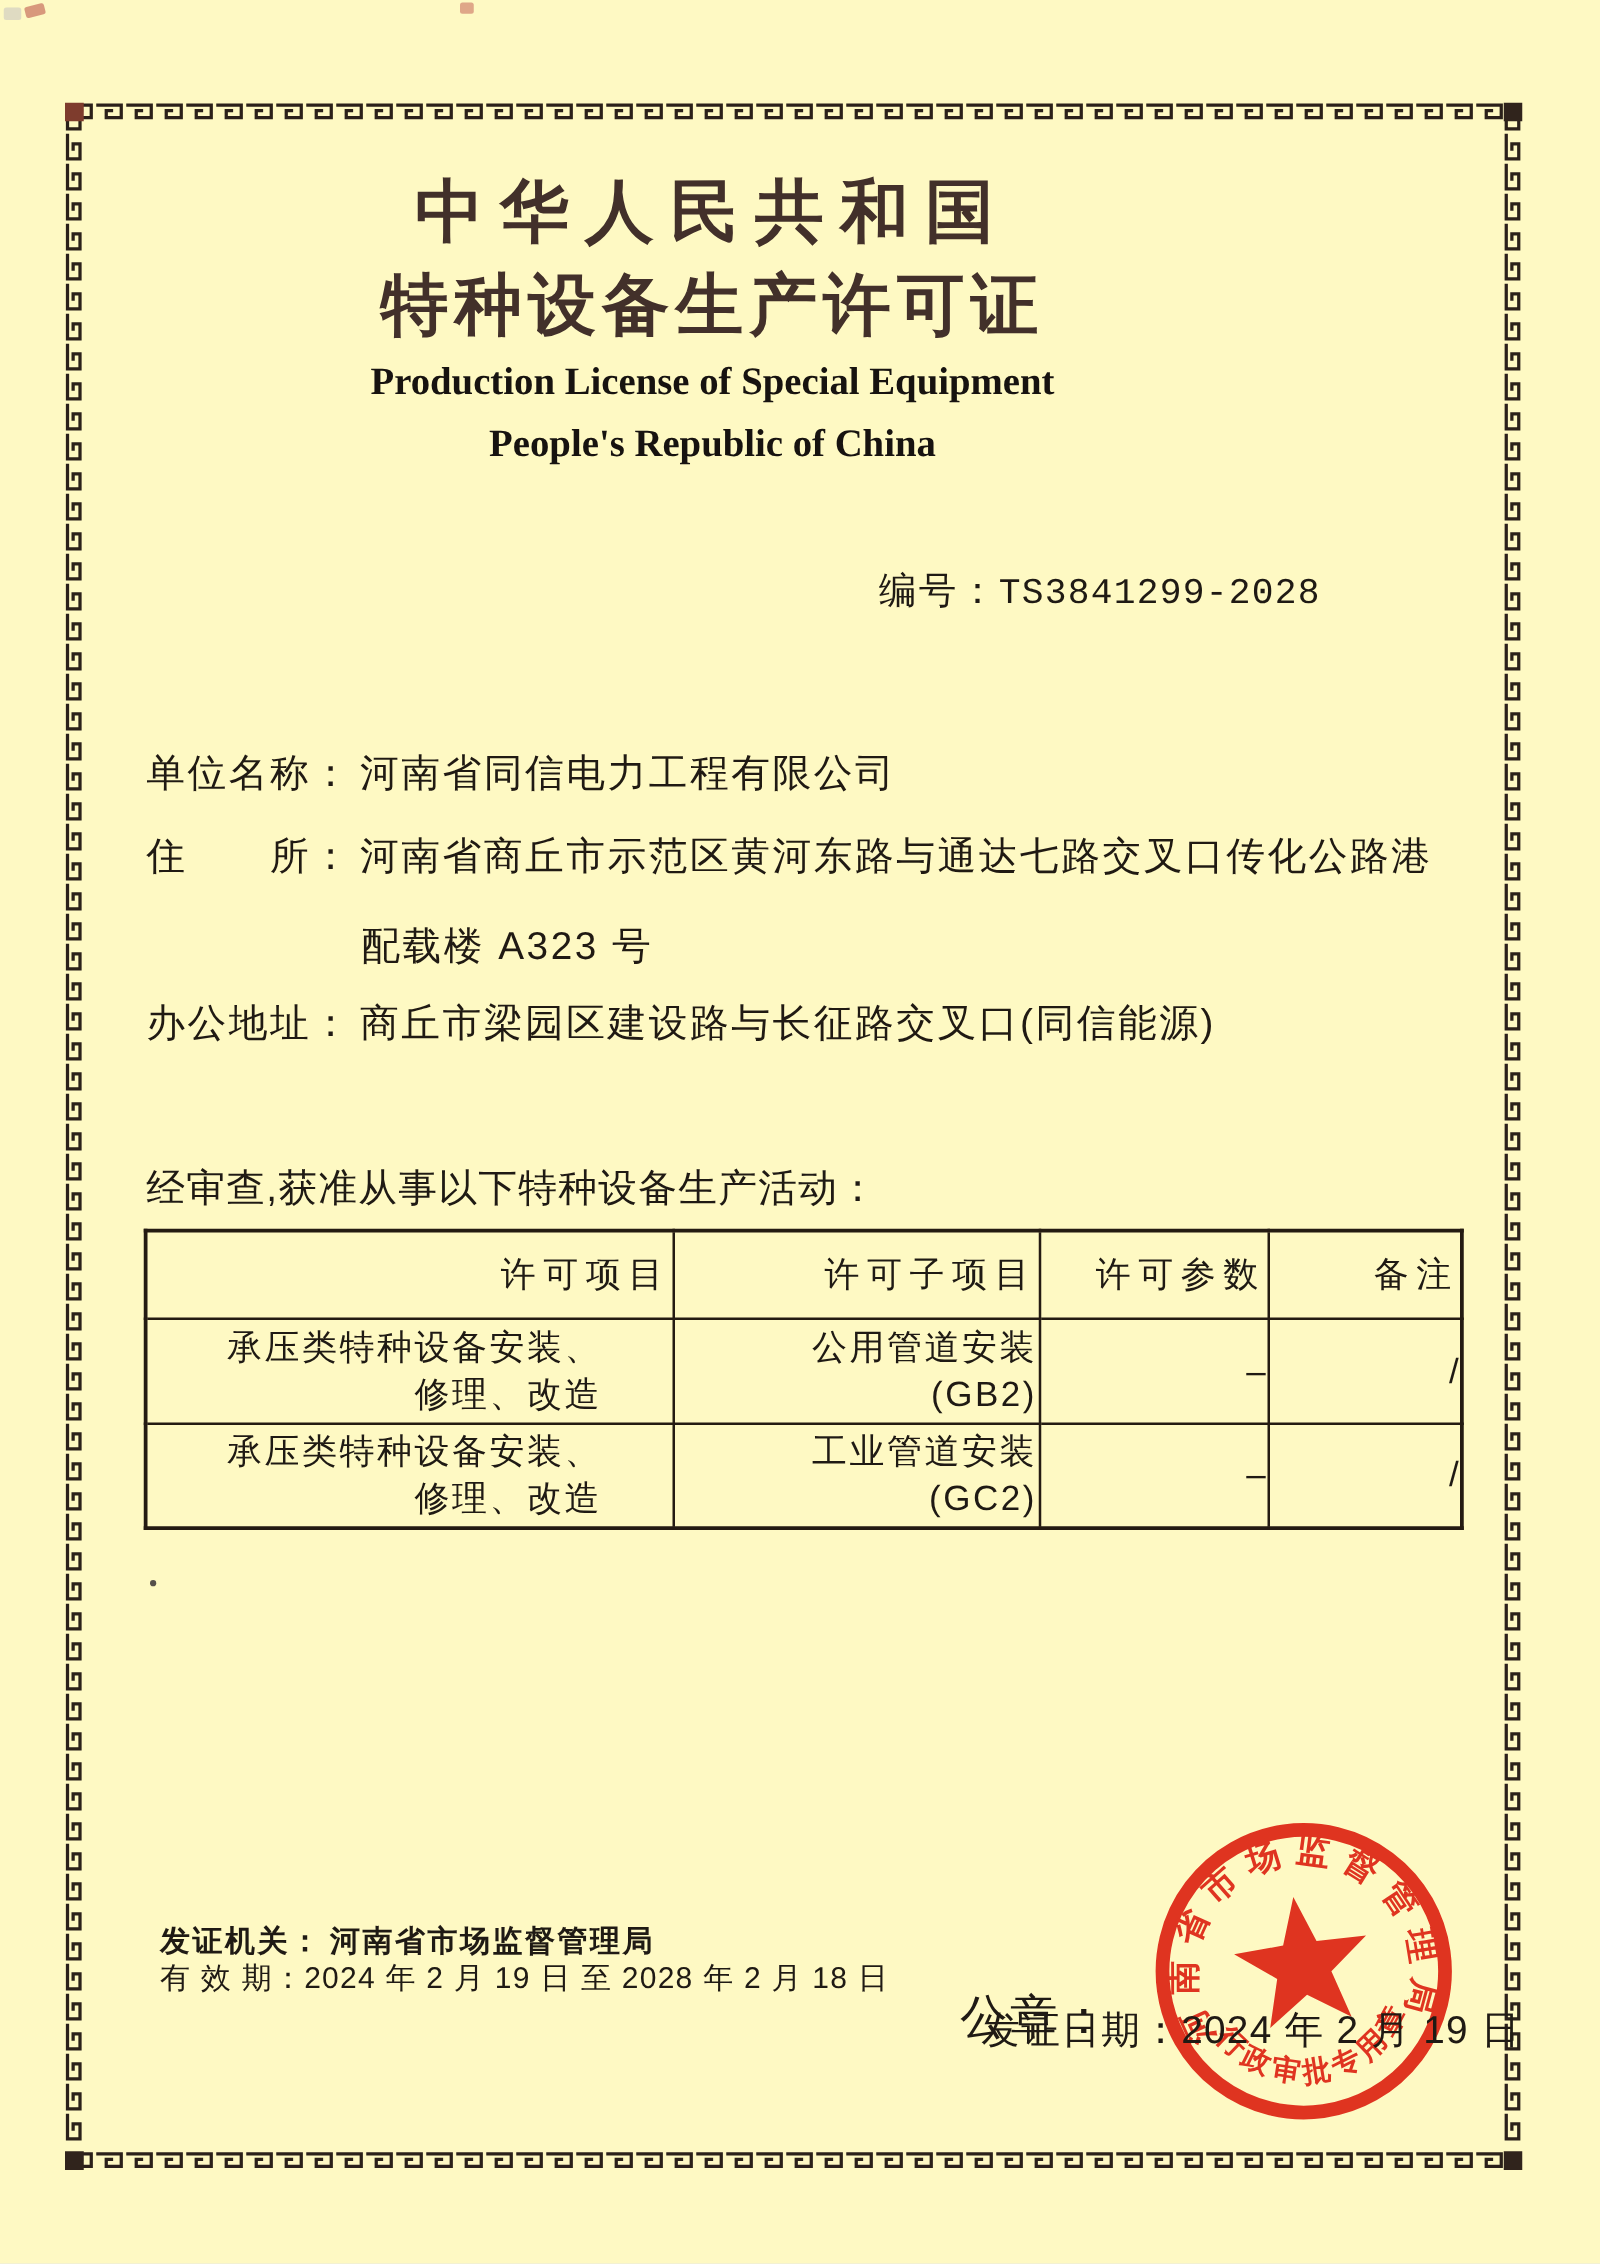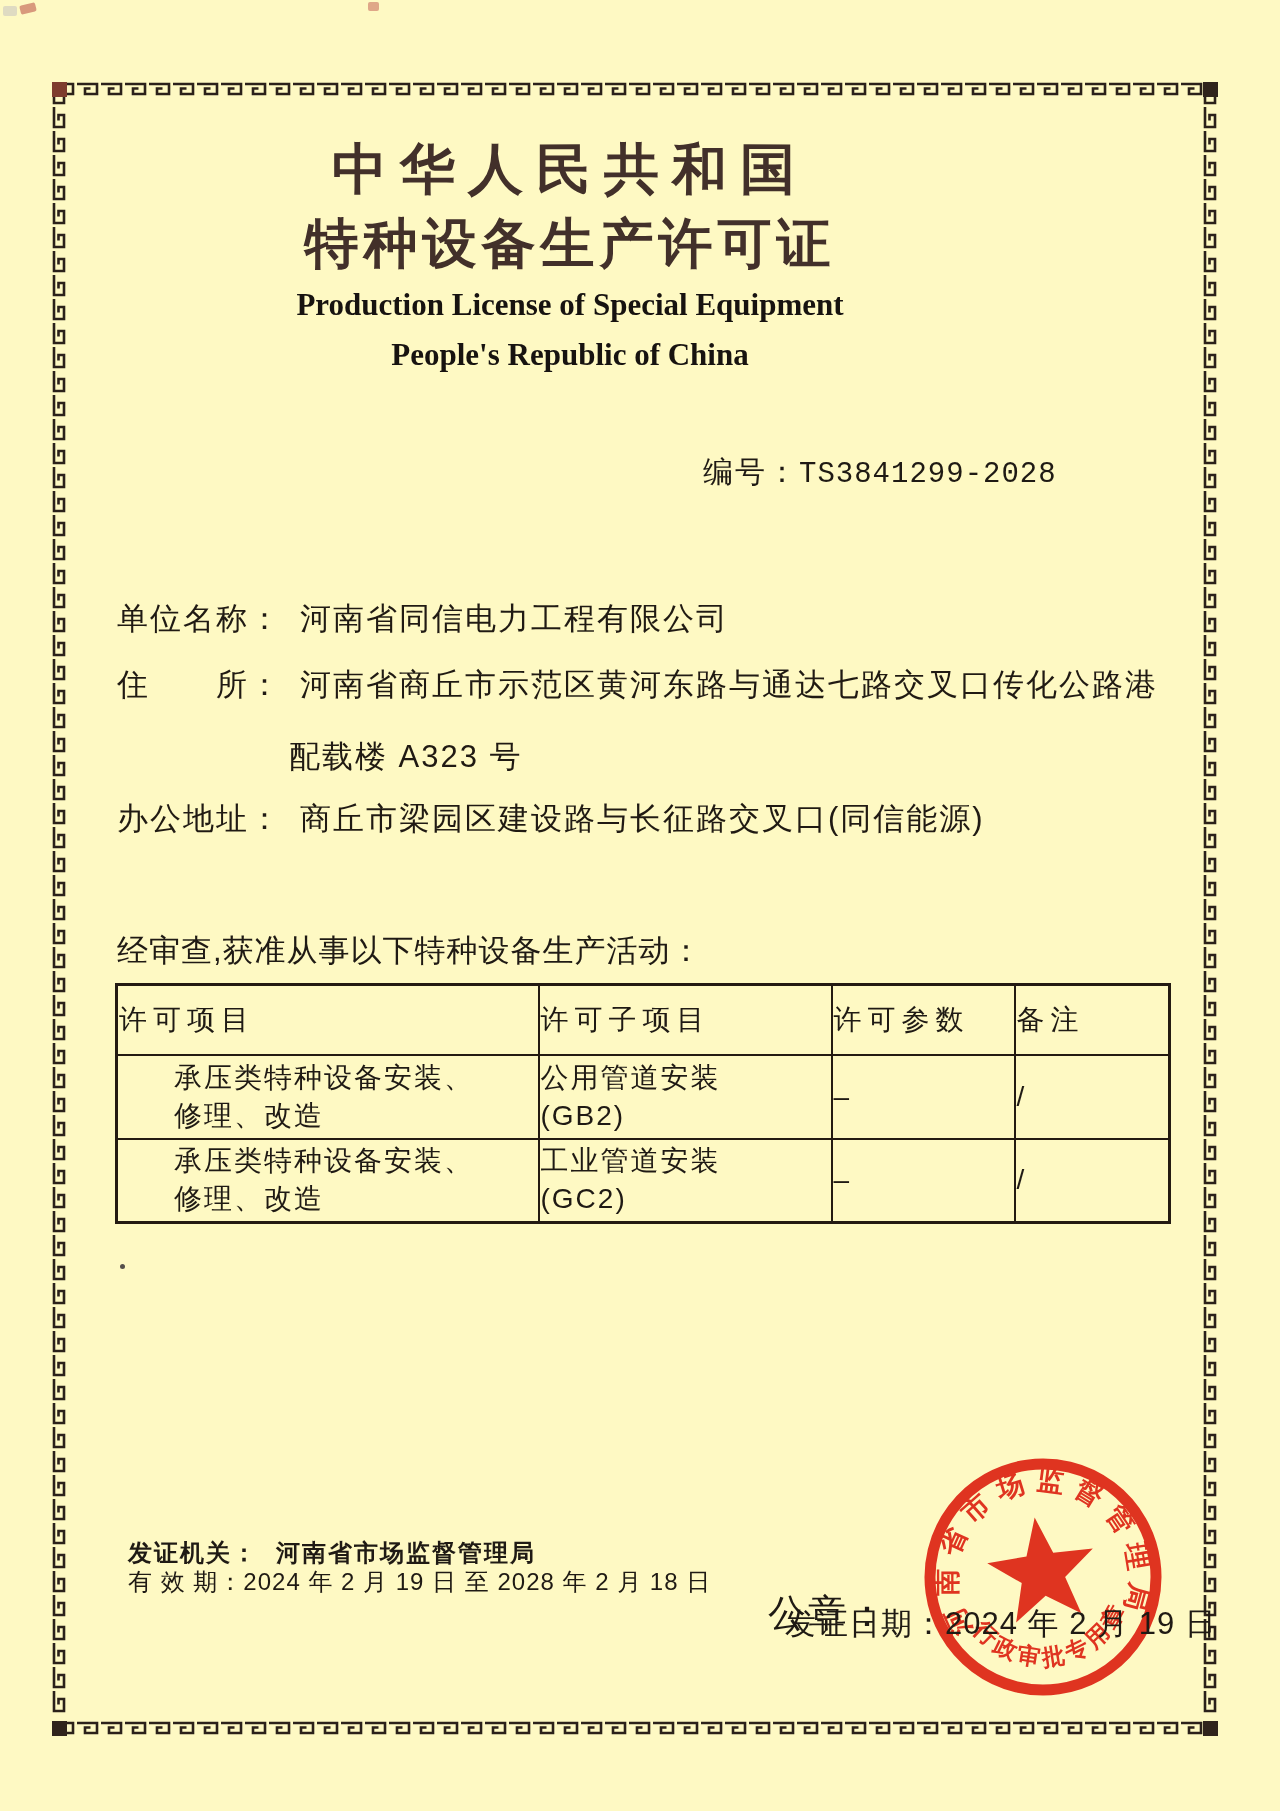--- a/index.html
+++ b/index.html
@@ -19,24 +19,24 @@
   
   .lic-no{top:452px;left:703px;font-size:30px;letter-spacing:2px;white-space:nowrap;}
   .lic-no .num{font-family:"Liberation Mono","DejaVu Sans Mono",monospace;font-size:29px;letter-spacing:1px;}
   
   .fline{font-size:31px;letter-spacing:2px;white-space:nowrap;color:#201a13;}
   .f-unit{top:598px;left:117px;}
   .f-res1{top:664px;left:117px;}
   .f-res2{top:736px;left:289px;}
   .f-off{top:798px;left:117px;}
   .f-note{top:930px;left:117px;font-size:31px;letter-spacing:1px;}
-  .val{margin-left:18px;}
+  .val{margin-left:6px;}
   
   .lic-table{position:absolute;left:115px;top:983px;border-collapse:collapse;table-layout:fixed;}
-  .lic-table td,.lic-table th{border:2px solid #241b12;text-align:left;vertical-align:middle;
+  .lic-table td,.lic-table th{border:2px solid #241b12;text-align:right;vertical-align:middle;
        font-weight:normal;font-size:28px;color:#1f1a14;line-height:38px;}
   .lic-table{border:3px solid #241b12;}
   .lic-table .hrow{height:70px;}
   .lic-table .hrow th{font-size:28px;letter-spacing:6px;}
   .lic-table .brow{height:84px;}
   .item-cell{padding:0 56px;letter-spacing:2px;}
   .sub-cell div{letter-spacing:2px;}
   .dash-cell{font-size:30px;} .slash-cell{font-size:34px;}
   
   .f-auth{top:1537px;left:128px;font-size:24px;letter-spacing:2px;white-space:nowrap;font-weight:bold;}

